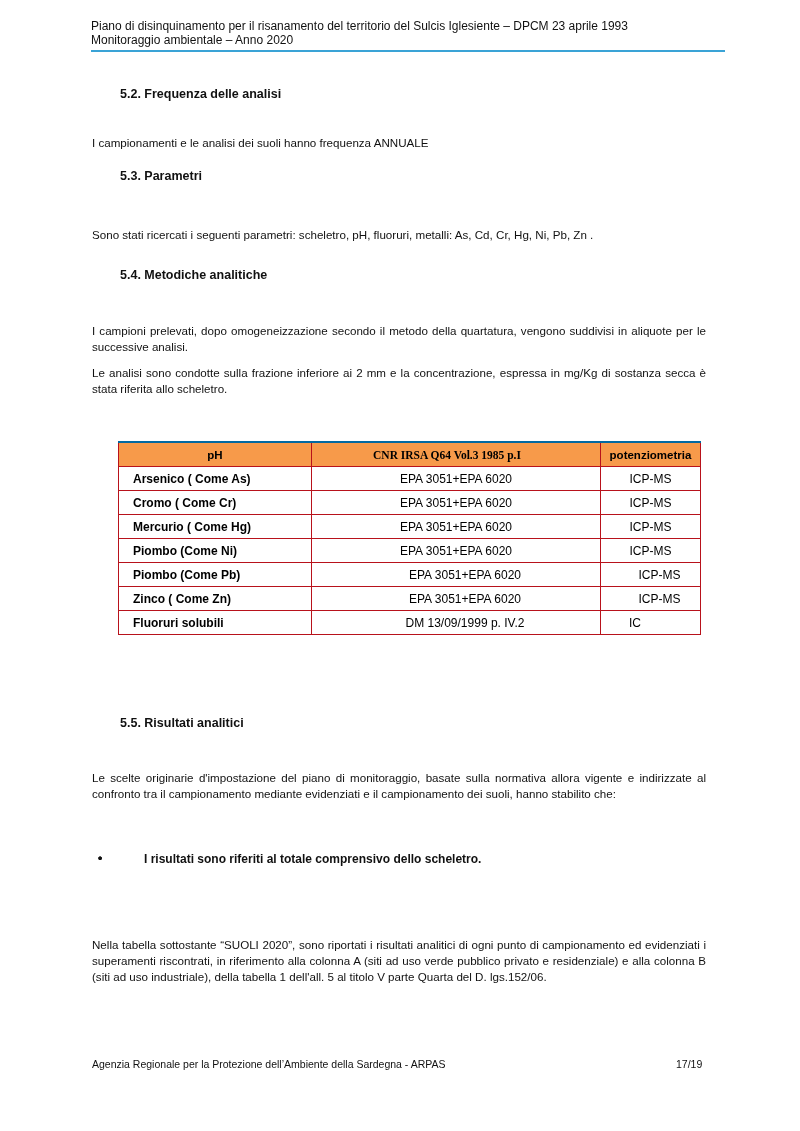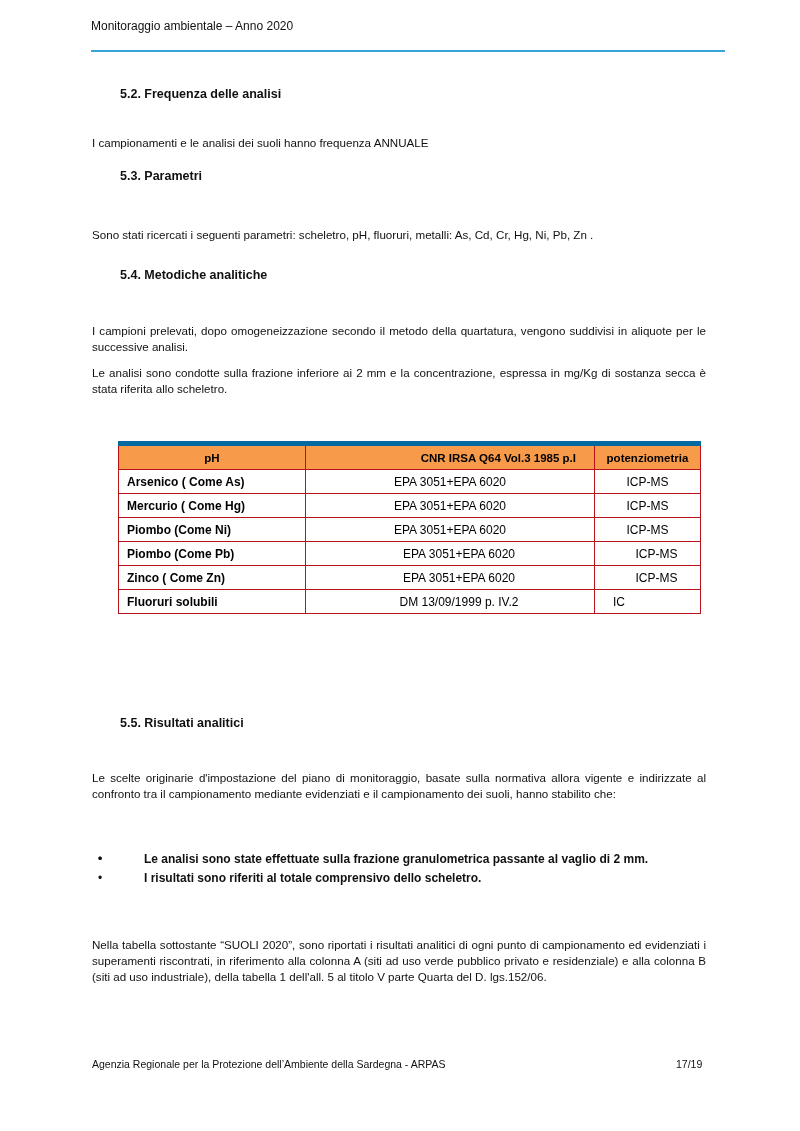--- a/index.html
+++ b/index.html
@@ -7,41 +7,42 @@
          font-family: "Liberation Sans", sans-serif; color: #000; }
   .header { position: absolute; left: 91px; top: 19px; width: 634px;
             font-size: 12px; line-height: 14px; color: #111; }
   .header-rule { position: absolute; left: 91px; top: 50px; width: 634px; height: 2px; background: #3aa3d6; }
   .h2 { position: absolute; left: 120px; font-size: 12.5px; font-weight: bold; color: #111; }
   .p { position: absolute; left: 92px; width: 614px; font-size: 11.6px; line-height: 16.5px; text-align: justify; color: #111; }
   .p.tight { line-height: 16px; }
   table.methods { position: absolute; left: 118px; top: 441px; width: 583px;
                   border-collapse: collapse; font-size: 12px; }
   table.methods td, table.methods th { height: 23px; padding: 0 0 0 0; border: 1px solid #b8121b; }
-  table.methods th { background: #f79a4a; font-weight: bold; font-size: 11.5px; border-top: 5px solid #0369a1; margin-top: 12px; }
+  table.methods th { background: #f79a4a; font-weight: bold; font-size: 11.5px; border-top: 2px solid #0369a1; margin-top: 12px; }
   table.methods th.c2, table.methods th.c3 { border-left: 1px solid #000; }
   table.methods th.c1 { text-align: center; }
-  table.methods th.c2 { text-align: right; padding-right: 18px; }
+  table.methods th.c2 { text-align: center; padding-right: 18px; font-family: Liberation Serif, serif; }
   table.methods th.c3 { text-align: center; }
-  table.methods td.c1 { font-weight: bold; padding-left: 8px; text-align: left; width: 178px; }
+  table.methods td.c1 { font-weight: bold; padding-left: 14px; text-align: left; width: 178px; }
   table.methods td.c2 { text-align: center; width: 270px; }
   table.methods td.c3 { text-align: center; }
   .shift td.c2 { padding-left: 18px; }
   .shift td.c3 { padding-left: 18px; }
   ul.bullets { position: absolute; left: 92px; top: 850px; width: 640px; margin: 0; padding: 0; list-style: none;
                font-size: 12px; font-weight: bold; line-height: 19px; color: #111; }
   ul.bullets li { position: relative; padding-left: 52px; }
   ul.bullets li .dot { position: absolute; left: 6px; top: 0; font-weight: normal; }
   .footer { position: absolute; left: 92px; top: 1058px; font-size: 10.5px; color: #111; }
   .pagenum { position: absolute; left: 676px; top: 1058px; font-size: 10.5px; color: #111; }
 </style>
 </head>
 <body>
 
 <div class="header">
+  <div>Piano di disinquinamento per il risanamento del territorio del Sulcis Iglesiente – DPCM 23 aprile 1993</div>
   <div>Monitoraggio ambientale – Anno 2020</div>
 </div>
 <div class="header-rule"></div>
 
 <div class="h2" style="top:87px">5.2. Frequenza delle analisi</div>
 <div class="p" style="top:135px">I campionamenti e le analisi dei suoli hanno frequenza ANNUALE</div>
 
 <div class="h2" style="top:169px">5.3. Parametri</div>
 <div class="p" style="top:227px">Sono stati ricercati i seguenti parametri: scheletro, pH, fluoruri, metalli: As, Cd, Cr, Hg, Ni, Pb, Zn .</div>
 
@@ -57,20 +58,25 @@
       <th class="c3">potenziometria</th>
     </tr>
   </thead>
   <tbody>
     <tr>
       <td class="c1">Arsenico ( Come As)</td>
       <td class="c2">EPA 3051+EPA 6020</td>
       <td class="c3">ICP-MS</td>
     </tr>
     <tr>
+      <td class="c1">Cromo ( Come Cr)</td>
+      <td class="c2">EPA 3051+EPA 6020</td>
+      <td class="c3">ICP-MS</td>
+    </tr>
+    <tr>
       <td class="c1">Mercurio ( Come Hg)</td>
       <td class="c2">EPA 3051+EPA 6020</td>
       <td class="c3">ICP-MS</td>
     </tr>
     <tr>
       <td class="c1">Piombo (Come Ni)</td>
       <td class="c2">EPA 3051+EPA 6020</td>
       <td class="c3">ICP-MS</td>
     </tr>
     <tr class="shift">
@@ -79,30 +85,30 @@
       <td class="c3">ICP-MS</td>
     </tr>
     <tr class="shift">
       <td class="c1">Zinco ( Come Zn)</td>
       <td class="c2">EPA 3051+EPA 6020</td>
       <td class="c3">ICP-MS</td>
     </tr>
     <tr class="shift">
       <td class="c1">Fluoruri solubili</td>
       <td class="c2">DM 13/09/1999 p. IV.2</td>
-      <td class="c3" style="text-align:left;padding-left:18px">IC</td>
+      <td class="c3" style="text-align:left;padding-left:28px">IC</td>
     </tr>
   </tbody>
 </table>
 
 <div class="h2" style="top:716px">5.5. Risultati analitici</div>
 <div class="p tight" style="top:770px">Le scelte originarie d'impostazione del piano di monitoraggio, basate sulla normativa allora vigente e indirizzate al confronto tra il campionamento mediante evidenziati e il campionamento dei suoli, hanno stabilito che:</div>
 
 <ul class="bullets">
   <li><span class="dot">•</span></li>
-  <li><span class="dot">•</span><span>Le analisi sono state effettuate sulla frazione granulometrica passante al vaglio di 2 mm.</span></li>
+  <li><span class="dot">•</span></li>
   <li><span class="dot">•</span><span>I risultati sono riferiti al totale comprensivo dello scheletro.</span></li>
 </ul>
 
 <div class="p tight" style="top:937px">Nella tabella sottostante “SUOLI 2020”, sono riportati i risultati analitici di ogni punto di campionamento ed evidenziati i superamenti riscontrati, in riferimento alla colonna A (siti ad uso verde pubblico privato e residenziale) e alla colonna B (siti ad uso industriale), della tabella 1 dell'all. 5 al titolo V parte Quarta del D. lgs.152/06.</div>
 
 <div class="footer">Agenzia Regionale per la Protezione dell’Ambiente della Sardegna - ARPAS</div>
 <div class="pagenum">17/19</div>
 
 </body></html>

